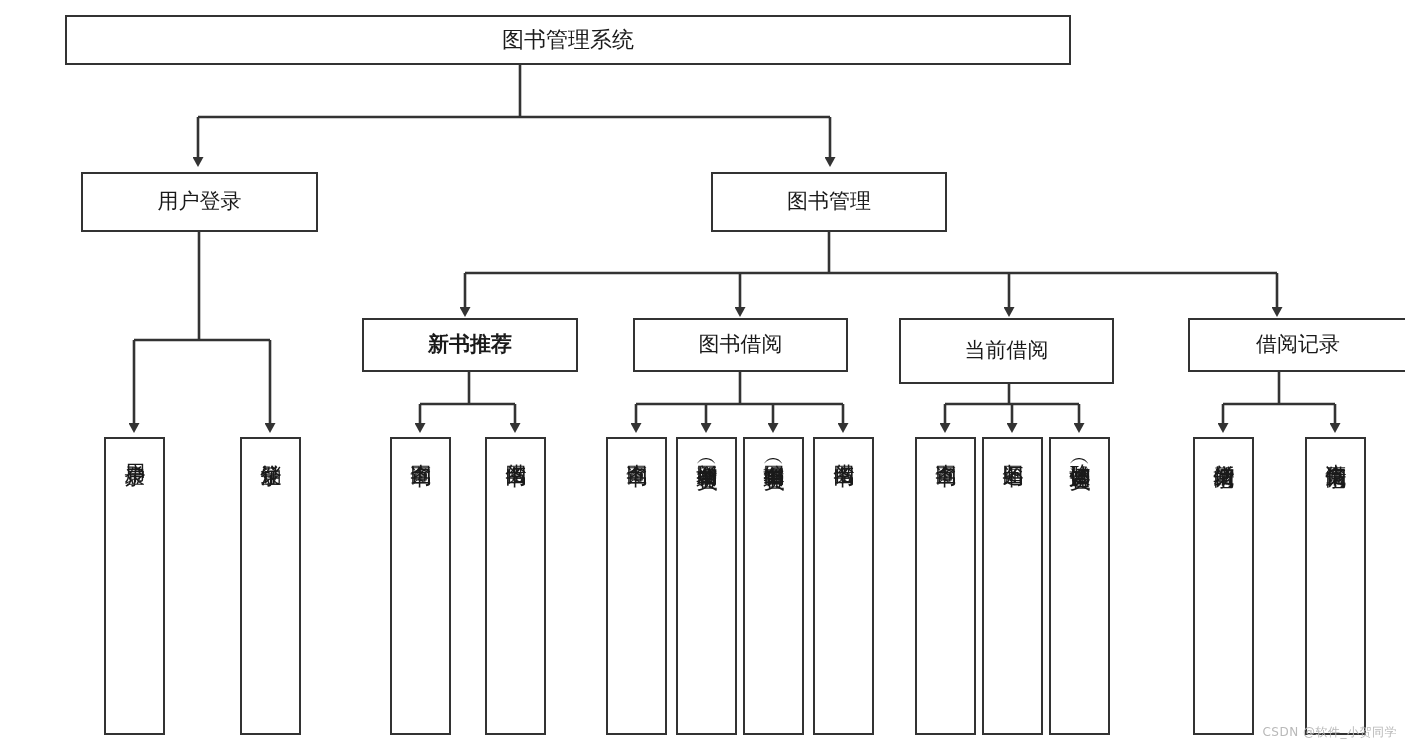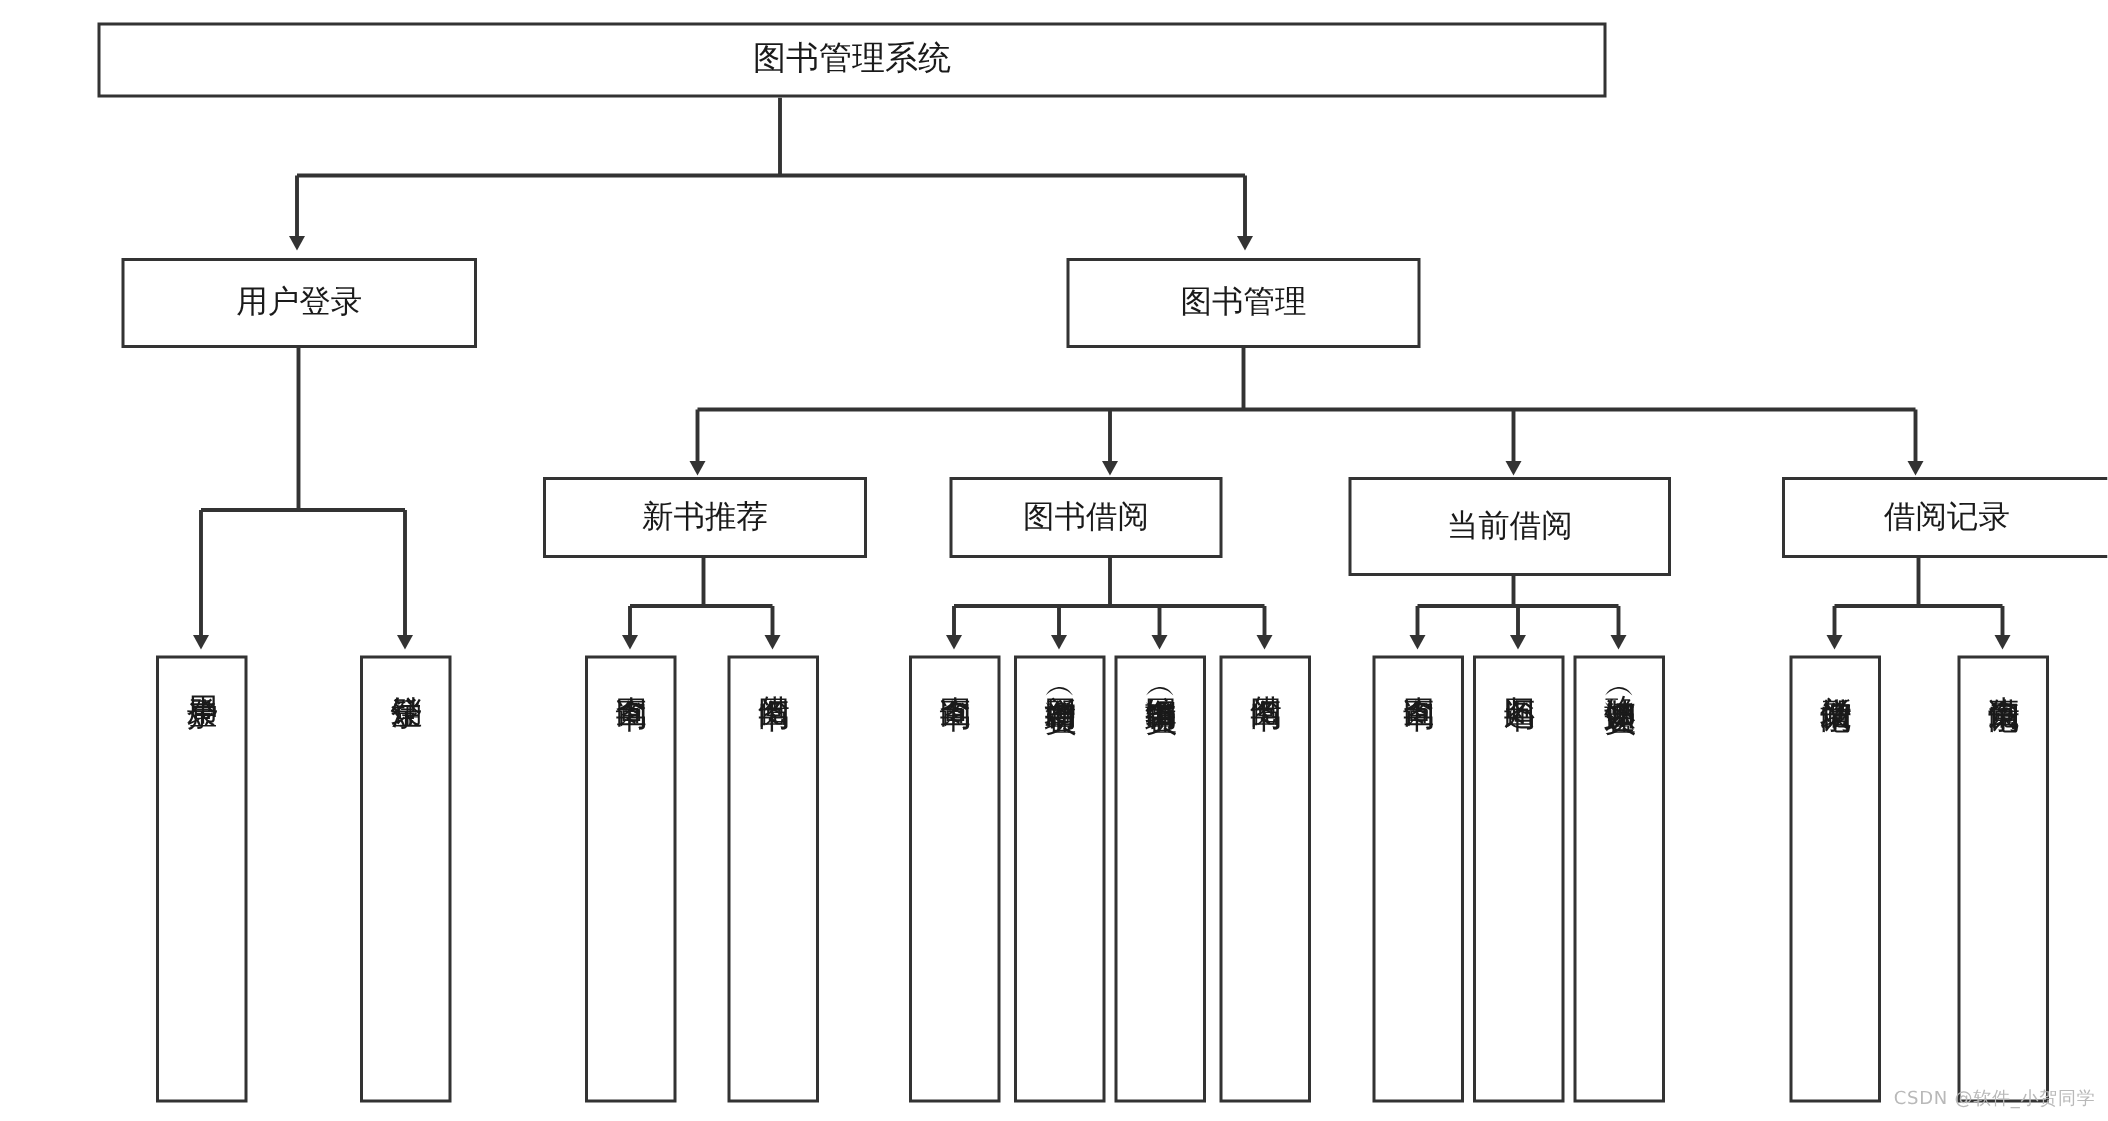--- a/index.html
+++ b/index.html
@@ -137,24 +137,24 @@
     <span class="node-label">图书管理系统</span>
   </div>
 
   <div class="node horizontal" style="left:81px; top:172px; width:237px; height:60px;">
     <span class="node-label">用户登录</span>
   </div>
   <div class="node horizontal" style="left:711px; top:172px; width:236px; height:60px;justify-content:center;">
     <span class="node-label">图书管理</span>
   </div>
 
-  <div class="node horizontal" style="left:362px; top:318px; width:216px; height:54px;">
+  <div class="node horizontal" style="left:362px; top:318px; width:216px; height:54px;font-weight:bold;">
     <span class="node-label">新书推荐</span>
   </div>
-  <div class="node horizontal" style="left:633px; top:318px; width:182px; height:54px;">
+  <div class="node horizontal" style="left:633px; top:318px; width:215px; height:54px;">
     <span class="node-label">图书借阅</span>
   </div>
   <div class="node horizontal" style="left:899px; top:318px; width:215px; height:66px;">
     <span class="node-label">当前借阅</span>
   </div>
   <div class="node horizontal" style="left:1188px; top:318px; width:220px; height:54px;">
     <span class="node-label">借阅记录</span>
   </div>
 
   <div class="node vertical" style="left:104px; top:437px; width:61px; height:298px;">

